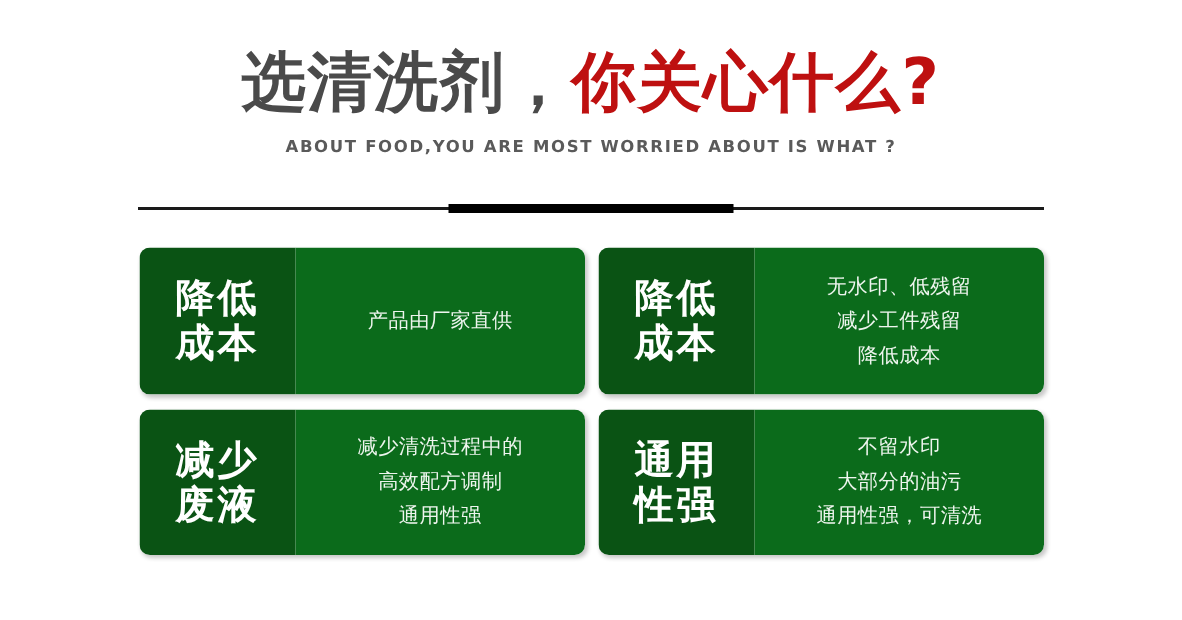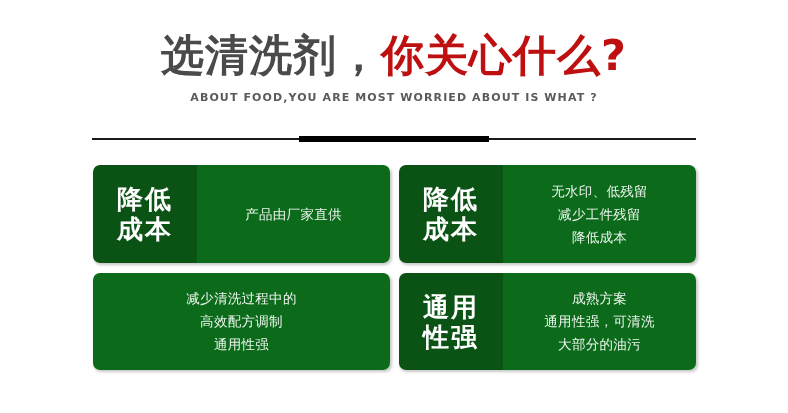--- a/index.html
+++ b/index.html
@@ -167,33 +167,36 @@
         <div class="card-label-text">降低成本</div>
       </div>
       <div class="card-body">
         <div class="card-line">无水印、低残留</div>
         <div class="card-line">减少工件残留</div>
         <div class="card-line">降低成本</div>
       </div>
     </div>
 
     <div class="card">
+      <div class="card-label">
+        <div class="card-label-text">减少废液</div>
+      </div>
       <div class="card-body">
         <div class="card-line">减少清洗过程中的</div>
         <div class="card-line">高效配方调制</div>
         <div class="card-line">通用性强</div>
       </div>
     </div>
 
     <div class="card">
       <div class="card-label">
         <div class="card-label-text">通用性强</div>
       </div>
       <div class="card-body">
-        <div class="card-line">成熟方案</div>
+        <div class="card-line">不留水印</div>
+        <div class="card-line">大部分的油污</div>
         <div class="card-line">通用性强，可清洗</div>
-        <div class="card-line">大部分的油污</div>
       </div>
     </div>
 
   </div>
 
 </div>
 
 </body></html>

